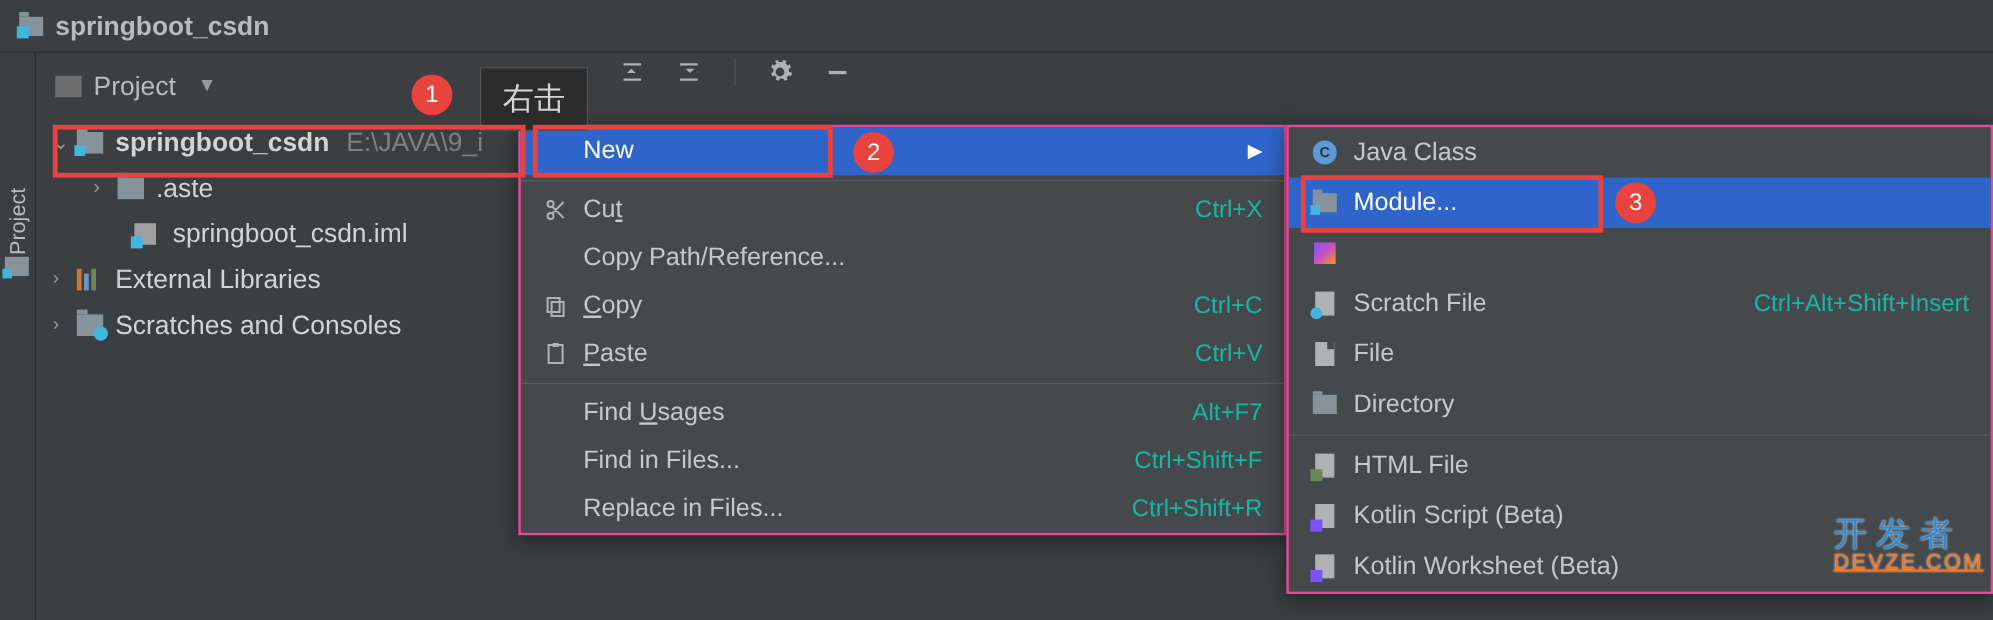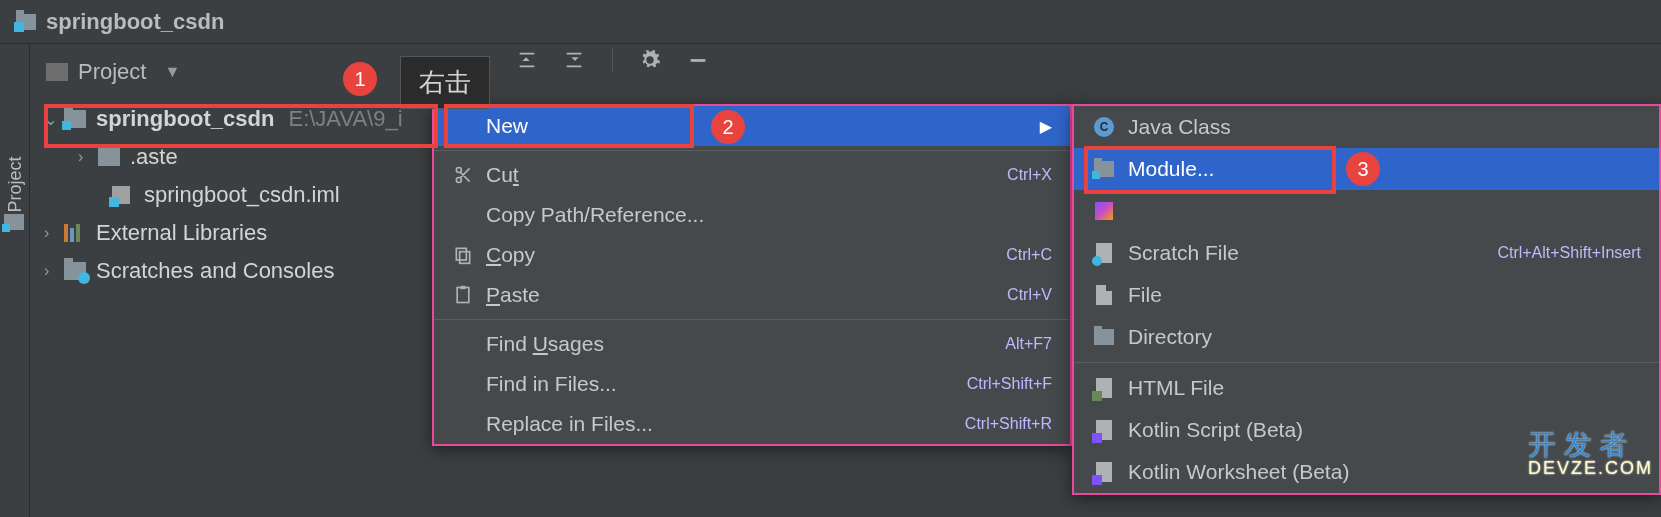--- a/index.html
+++ b/index.html
@@ -61,21 +61,21 @@
 
   
   .menu { position: absolute; background: #46494b; border: 2px solid #ec4899; box-shadow: 0 4px 16px rgba(0,0,0,0.5); font-size: 21px; }
   .menu1 { left: 432px; top: 104px; width: 640px; }
   .menu-item { display: flex; align-items: center; height: 40px; padding: 0 18px; color: #c8c8c8; }
   .menu-item.hl { background: #2f65ca; color: #fff; }
   .menu-item .m-icon { width: 22px; height: 22px; margin-right: 12px; display:flex; align-items:center; justify-content:center; }
   .menu-item .m-icon svg { width:20px; height:20px; fill:#afb1b3; }
   .menu-item .m-label { flex: 0 0 auto; }
   .menu-item .m-label u { text-decoration: underline; }
-  .menu-item .m-shortcut { margin-left: auto; color: #c4b5fd; font-size: 16px; }
+  .menu-item .m-shortcut { margin-left: auto; color: #14b8a6; font-size: 20px; }
   .menu-item .m-arrow { margin-left: auto; color: #c8c8c8; font-size: 16px; }
   .menu-item.hl .m-arrow { color:#fff; }
   .menu-item .spacer { width: 34px; }
   .menu-sep { height: 1px; background: #5a5d5f; margin: 4px 0; }
 
   
   .menu2 { left: 1072px; top: 104px; width: 589px; }
   .menu2 .menu-item { height: 42px; }
   .menu2 .m-icon { width:24px; }
   .ic-circle { width:20px;height:20px;border-radius:50%;display:flex;align-items:center;justify-content:center;font-size:12px;color:#2b2b2b;font-weight:bold;}
@@ -89,21 +89,21 @@
   .ic-scratch { width:16px;height:20px;background:#afb1b3;position:relative;}
   .ic-scratch::before{content:"";position:absolute;left:-4px;bottom:-3px;width:10px;height:10px;border-radius:50%;background:#40b6e0;}
   .ic-dir { width:20px;height:16px;background:#87939a;position:relative;}
   .ic-dir::before{content:"";position:absolute;left:0;top:-3px;width:8px;height:3px;background:#87939a;}
   .ic-html { width:16px;height:20px;background:#afb1b3;position:relative;}
   .ic-html::before{content:"";position:absolute;left:-4px;bottom:-3px;width:10px;height:10px;background:#6a8759;}
   .ic-kscript { width:16px;height:20px;background:#afb1b3;position:relative;}
   .ic-kscript::before{content:"";position:absolute;left:-4px;bottom:-3px;width:10px;height:10px;background:#7f52ff;}
 
   .watermark { position:absolute; right:8px; bottom:40px; font-family: "SimHei", sans-serif; font-size: 28px; color:#2f88d4; text-shadow: 0 0 2px #fff; z-index:60; line-height:1;}
-  .watermark .wm2 { font-size:18px; letter-spacing:2px; color:#fef9c3;}
+  .watermark .wm2 { font-size:18px; letter-spacing:2px; color:#f97316;text-decoration:underline;}
 </style>
 </head>
 <body>
 
 <div class="titlebar">
   <div class="folder-icon"></div>
   <div class="titlebar-text">springboot_csdn</div>
 </div>
 
 <div class="sidebar-tab">

